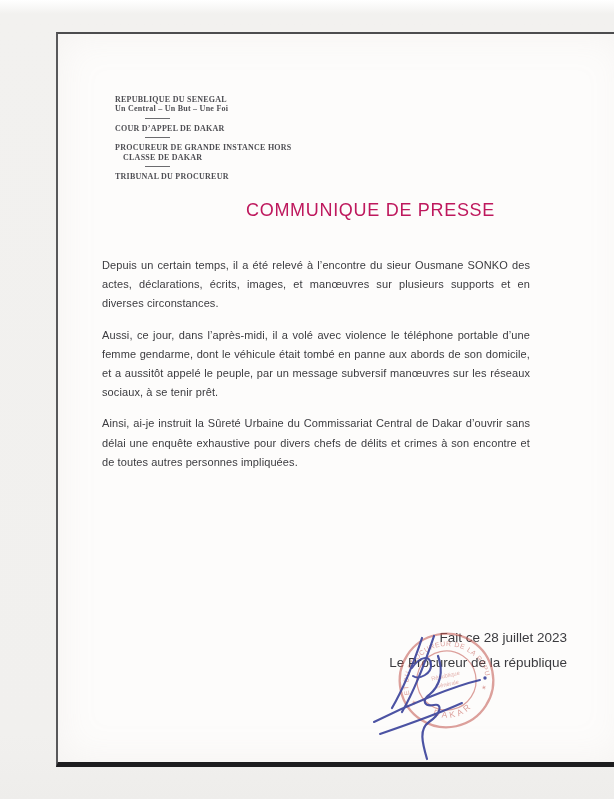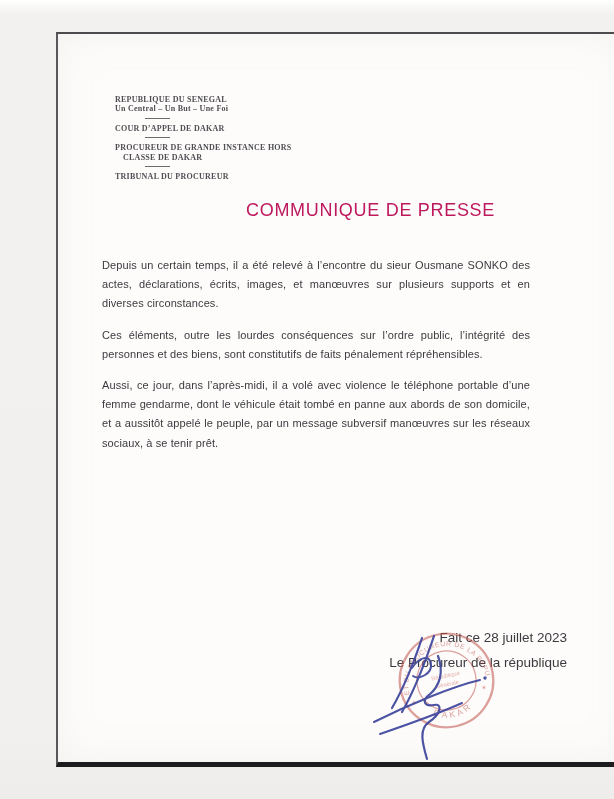--- a/index.html
+++ b/index.html
@@ -102,22 +102,22 @@
     <div class="lh-line">PROCUREUR DE GRANDE INSTANCE HORS</div>
     <div class="lh-line lh-indent">CLASSE DE DAKAR</div>
     <div class="lh-divider"></div>
     <div class="lh-line">TRIBUNAL DU PROCUREUR</div>
   </div>
 
   <div class="doc-title">COMMUNIQUE DE PRESSE</div>
 
   <div class="doc-body">
     <p>Depuis un certain temps, il a été relevé à l’encontre du sieur Ousmane SONKO des actes, déclarations, écrits, images, et manœuvres sur plusieurs supports et en diverses circonstances.</p>
-    <p>Ces éléments, outre les lourdes conséquences sur l’ordre public, l’intégrité des personnes et des biens, sont constitutifs de faits pénalement répréhensibles.</p>
     <p>Aussi, ce jour, dans l’après-midi, il a volé avec violence le téléphone portable d’une femme gendarme, dont le véhicule était tombé en panne aux abords de son domicile, et a aussitôt appelé le peuple, par un message subversif manœuvres sur les réseaux sociaux, à se tenir prêt.</p>
+    <p>Ainsi, ai-je instruit la Sûreté Urbaine du Commissariat Central de Dakar d’ouvrir sans délai une enquête exhaustive pour divers chefs de délits et crimes à son encontre et de toutes autres personnes impliquées.</p>
   </div>
 
   <div class="closing">
     <div class="date-line">Fait ce 28 juillet 2023</div>
     <div>Le Procureur de la république</div>
   </div>
 
   <svg class="stamp" viewBox="0 0 110 110" aria-hidden="true">
     <defs>
       <path id="rimTop" d="M 14,60 A 41,41 0 1 1 96,60" fill="none"></path>

